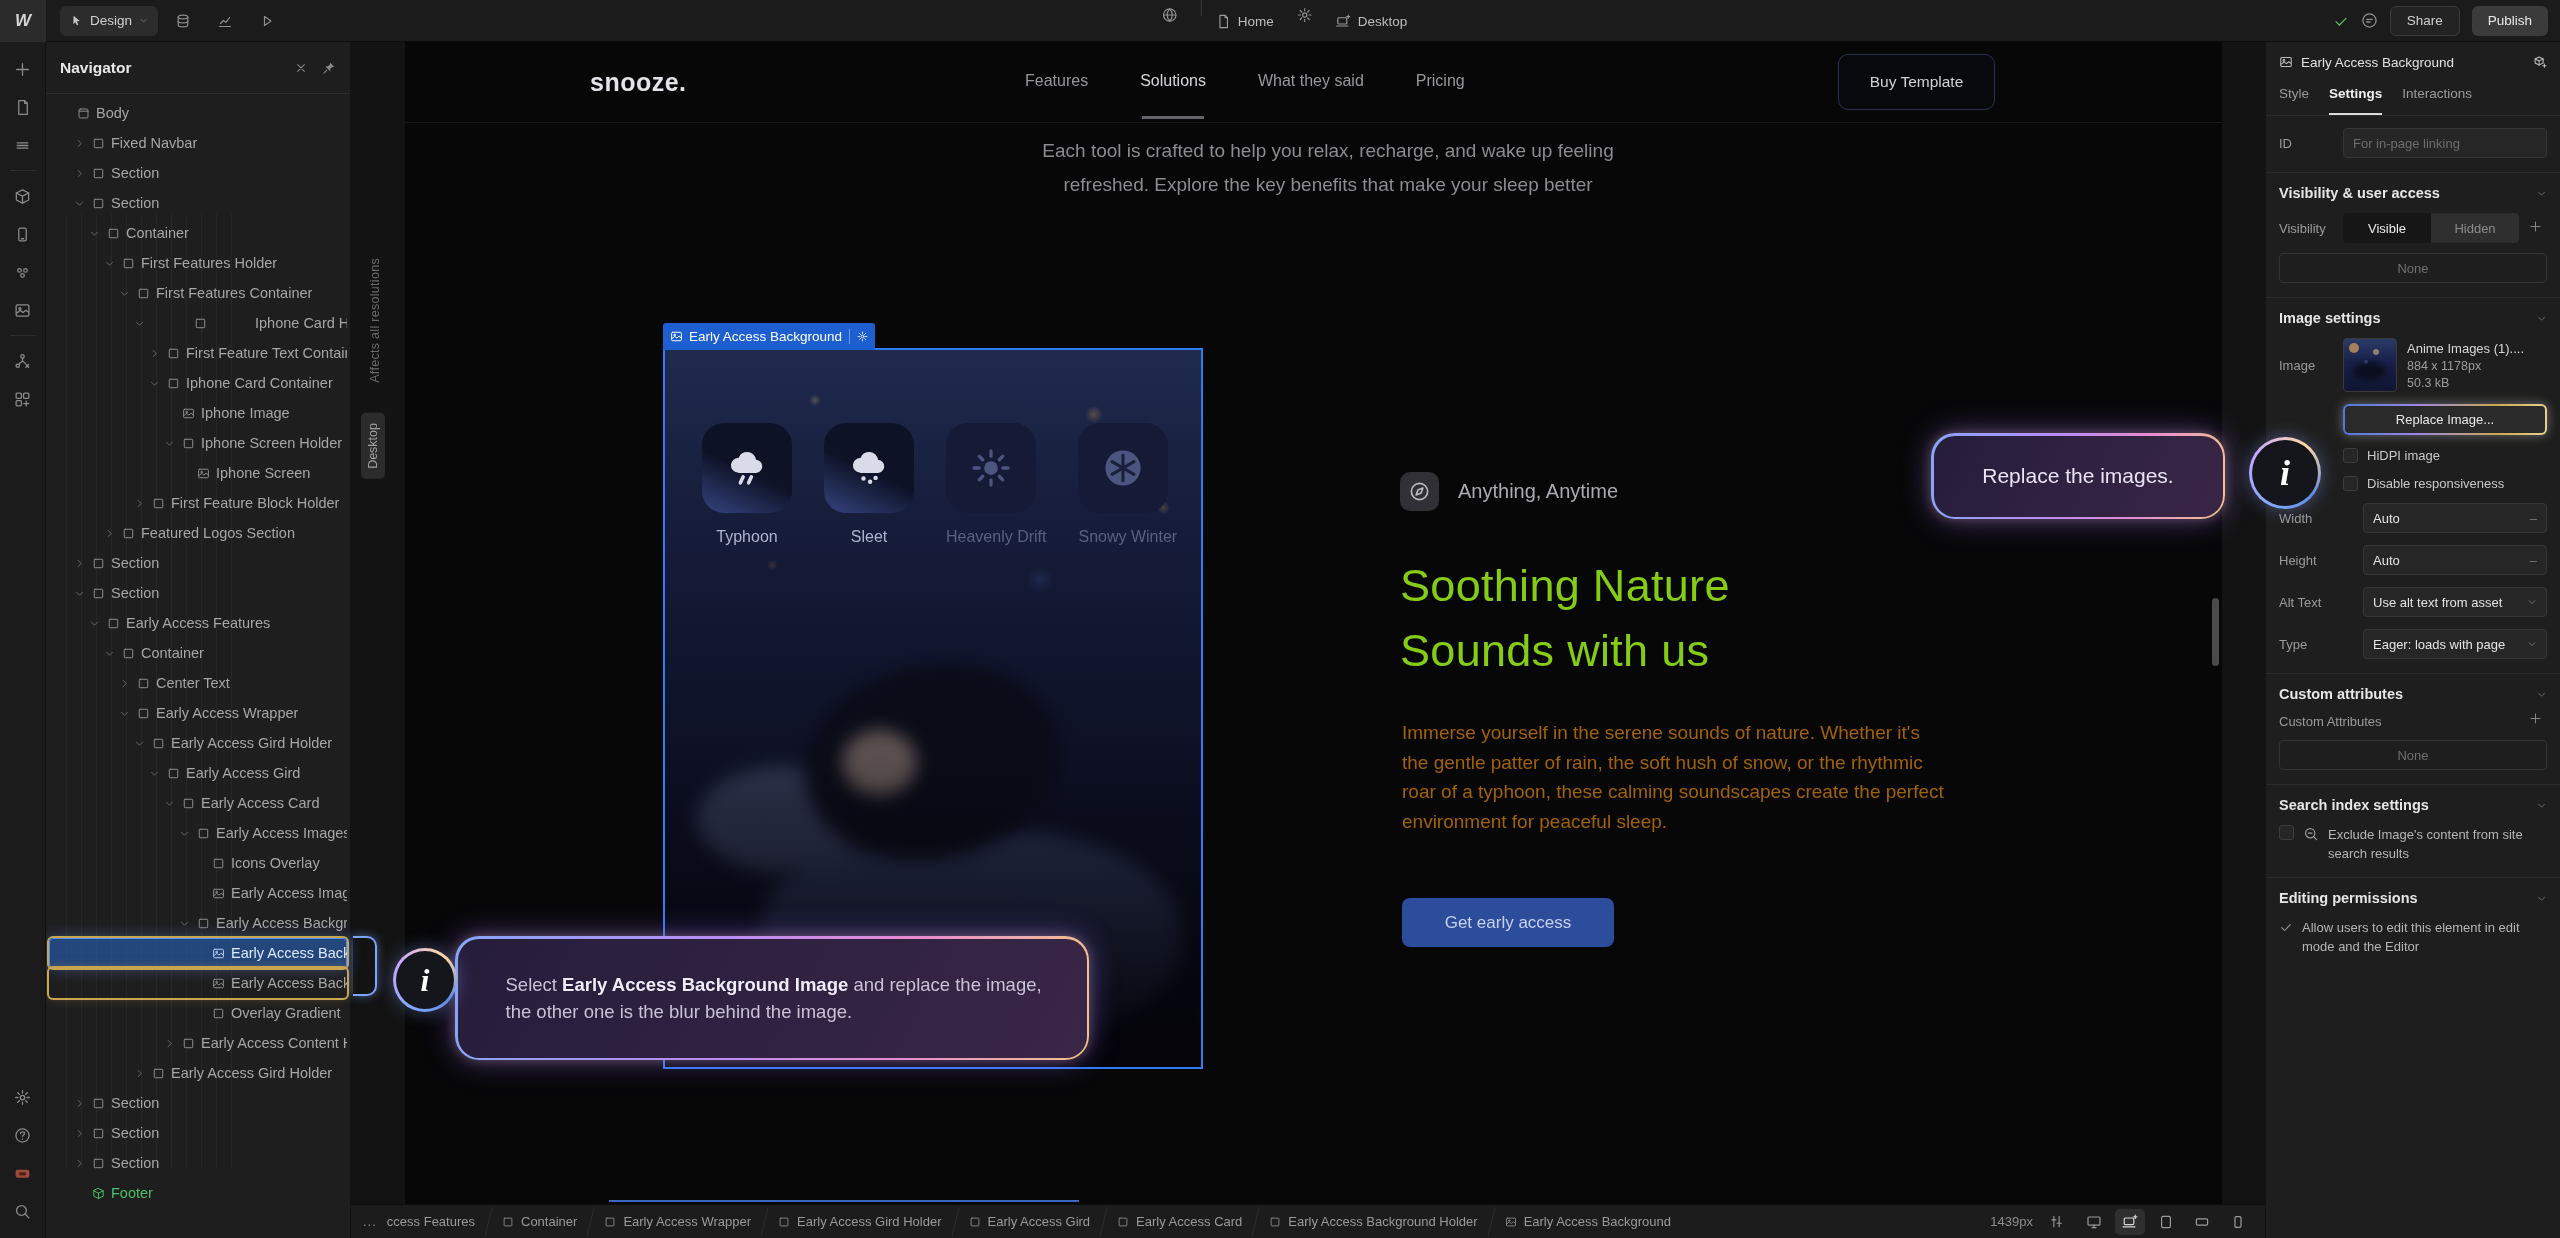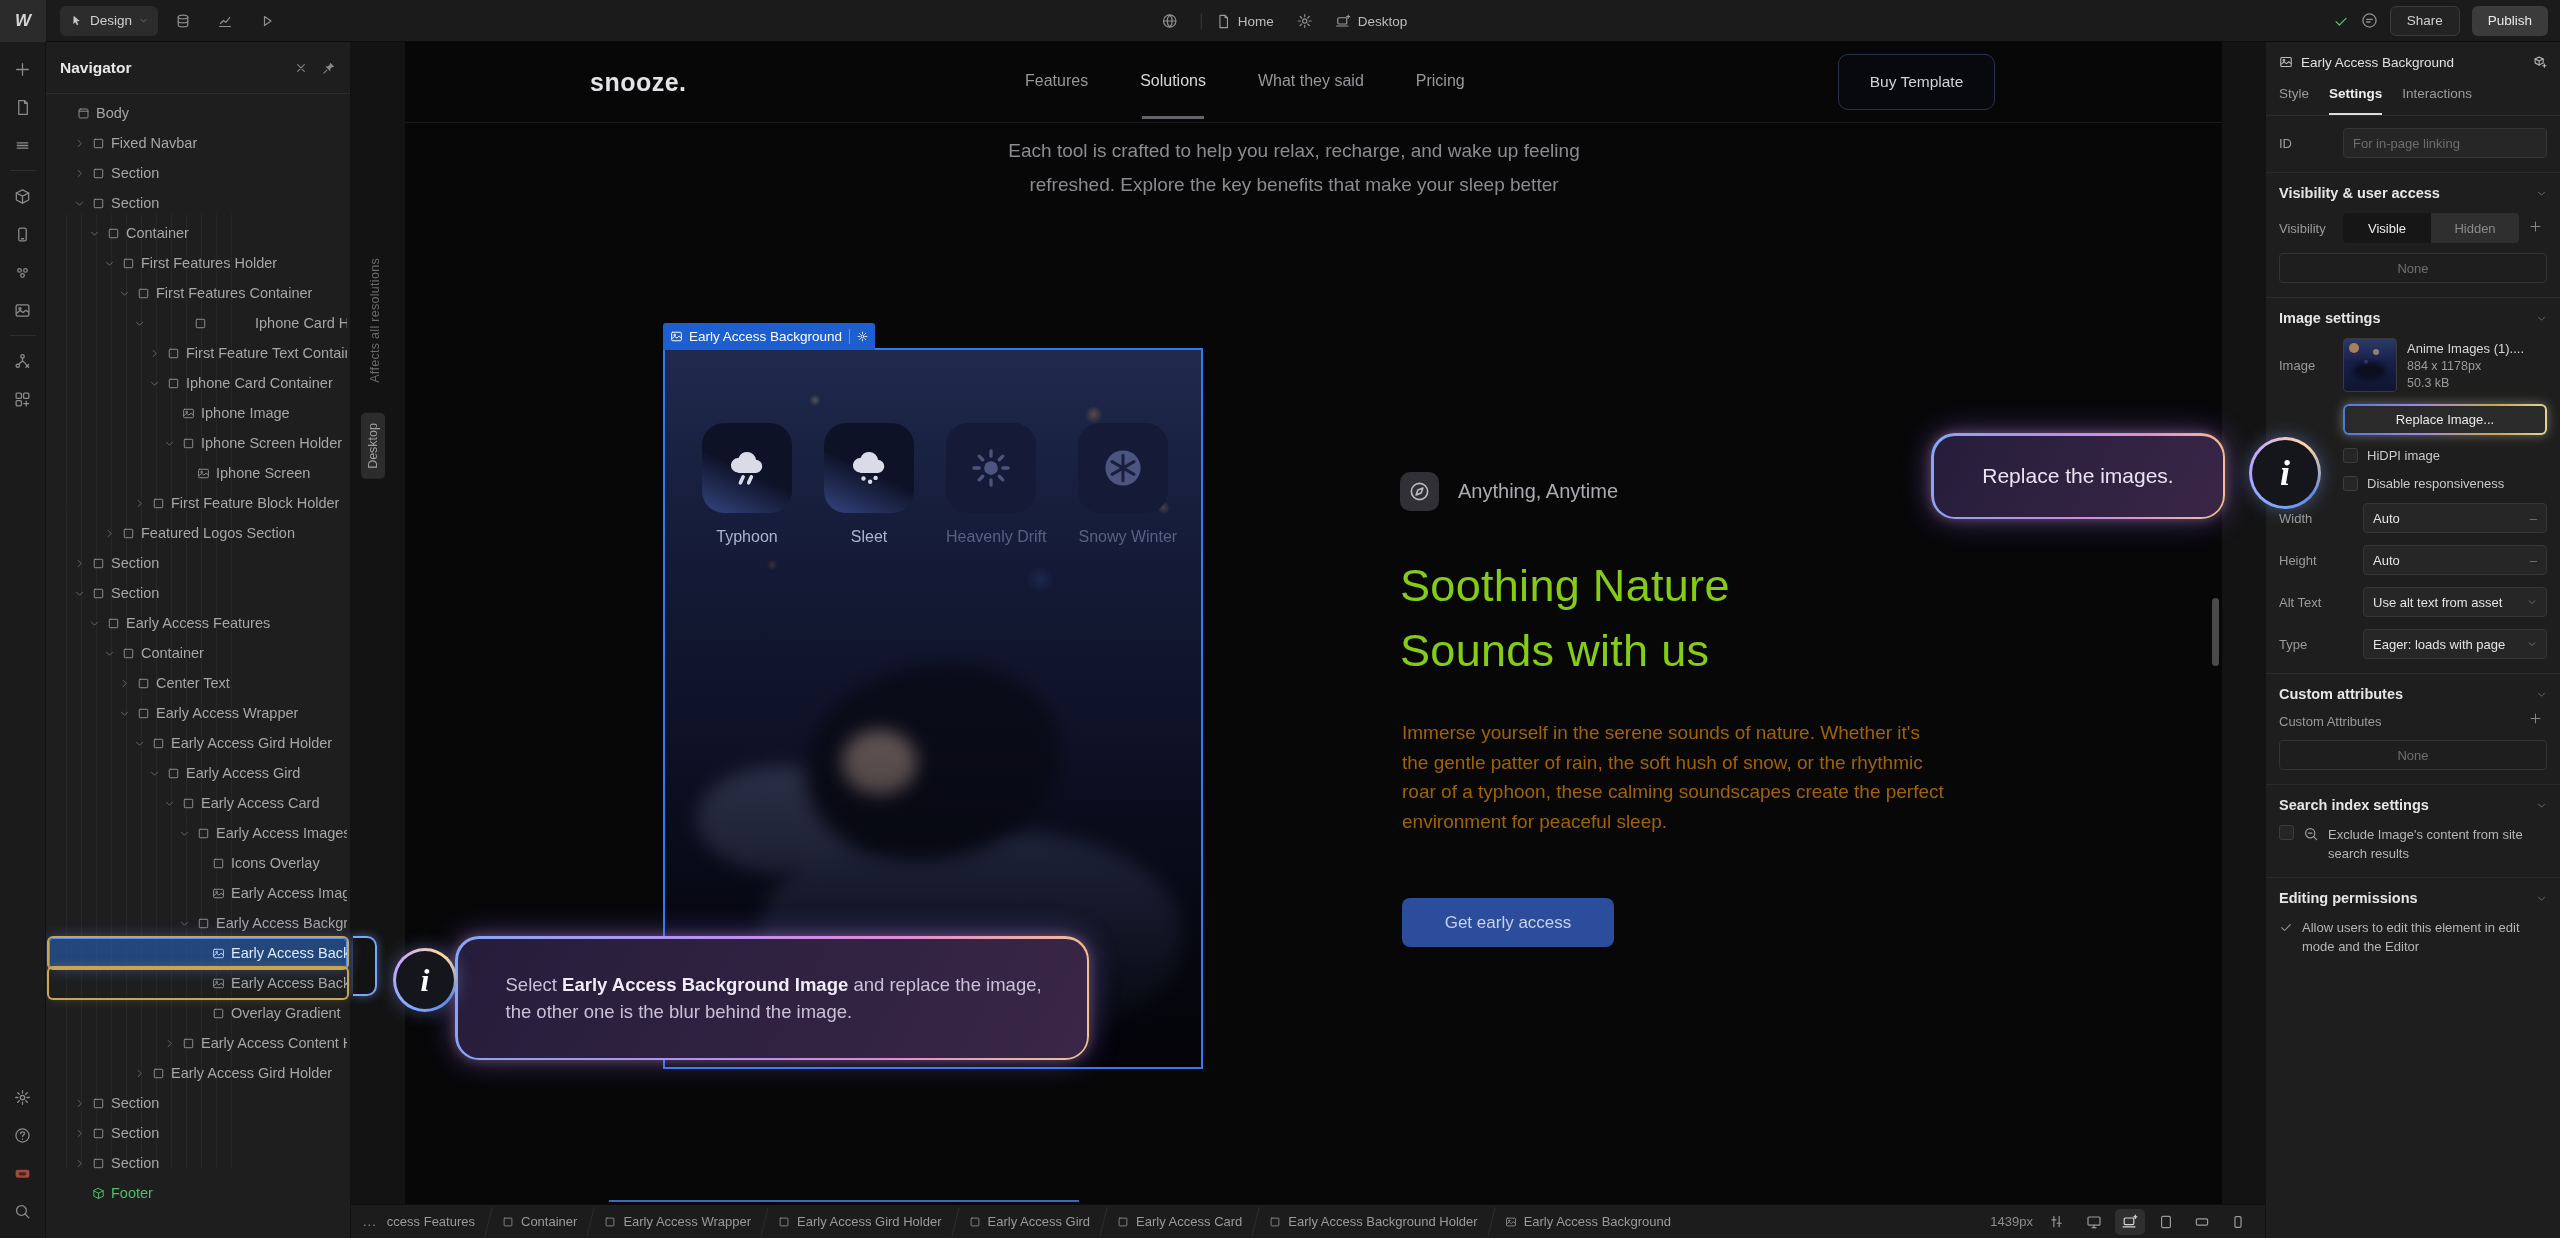--- a/index.html
+++ b/index.html
@@ -14,21 +14,21 @@
           align-items:center;z-index:50;border-bottom:1px solid #0c0c0c;}
   .logo-tile{width:46px;height:42px;background:#2b2b2b;display:flex;align-items:center;justify-content:center;
              color:#d5d5d5;font-weight:bold;font-style:italic;font-size:17px;cursor:default;}
   .design-btn{margin-left:14px;height:30px;padding:0 10px;background:#2c2c2c;border-radius:6px;display:flex;
               align-items:center;gap:7px;color:#d0d0d0;font-size:13.5px;}
   .design-btn .ic{width:13px;height:13px;color:#c5c5c5;}
   .design-btn .chev{width:9px;height:9px;color:#8a8a8a;}
   .tb-ic{width:34px;height:30px;display:flex;align-items:center;justify-content:center;color:#8f8f8f;margin-left:8px;}
   .tb-ic .ic{width:16px;height:16px;}
   .tb-center{position:absolute;left:50%;top:0;transform:translateX(-50%);height:42px;display:flex;
-             align-items:center;gap:14px;}
+             gap:14px;}
   .tb-chip{display:flex;align-items:center;gap:7px;color:#bdbdbd;font-size:13.5px;}
   .tb-chip .ic{width:15px;height:15px;color:#9a9a9a;}
   .tb-vdiv{width:1px;height:16px;background:#3a3a3a;}
   .tb-right{margin-left:auto;display:flex;align-items:center;gap:12px;padding-right:12px;}
   .saved-check{color:#57c26d;width:16px;height:16px;}
   .comment-ic{color:#8f8f8f;width:17px;height:17px;}
   .btn{height:30px;padding:0 16px;border-radius:6px;font-size:13.5px;display:flex;align-items:center;cursor:default;}
   .btn-share{background:#232323;border:1px solid #3a3a3a;color:#cfcfcf;}
   .btn-publish{background:#3b3b3b;color:#e8e8e8;}
 
@@ -75,21 +75,21 @@
   .blue-underline{position:absolute;left:204px;bottom:2px;width:470px;height:2px;background:rgba(70,130,240,.8);}
 
   .site-nav{position:absolute;left:0;top:0;right:0;height:81px;border-bottom:1px solid #1a1a1c;}
   .site-logo{position:absolute;left:185px;top:26px;font-size:25px;font-weight:bold;color:#e4e4e8;letter-spacing:.5px;}
   .site-nav-links{position:absolute;left:620px;top:30px;display:flex;gap:52px;font-size:16px;color:#97979c;}
   .navlink{position:relative;}
   .navlink.active{color:#d6d6da;}
   .navlink.active::after{content:"";position:absolute;left:2px;right:2px;bottom:-29px;height:3px;background:#63636a;}
   .buy-btn{position:absolute;left:1433px;top:12px;width:157px;height:56px;border:1px solid #2b3150;border-radius:10px;
            display:flex;align-items:center;justify-content:center;color:#d2d2d6;font-size:15.5px;background:rgba(10,12,22,.4);}
-  .site-intro{position:absolute;left:509px;top:92px;width:760px;text-align:center;font-size:19px;line-height:34px;color:#8b8b90;}
+  .site-intro{position:absolute;left:543px;top:92px;width:760px;text-align:center;font-size:19px;line-height:34px;color:#8b8b90;}
 
   
   .sel-box{position:absolute;left:258px;top:306px;width:540px;height:721px;border:2px solid #2e7bf6;
            background:linear-gradient(180deg,#27345e 0%,#1a2348 34%,#121733 62%,#0b0e22 100%);}
   .sel-badge{position:absolute;left:-2px;top:-27px;height:27px;background:#1d5fd1;display:flex;align-items:center;
              padding:0 7px;gap:6px;color:#fff;font-size:13.5px;border-radius:3px 3px 0 0;}
   .sel-badge .ic{width:13px;height:13px;color:#fff;}
   .sel-badge .bdiv{width:1px;height:15px;background:rgba(255,255,255,.35);margin:0 1px;}
   .photo{position:absolute;inset:0;overflow:hidden;background-image:
       radial-gradient(circle 18px at 10% 13%, rgba(240,170,90,.50), transparent 60%),

